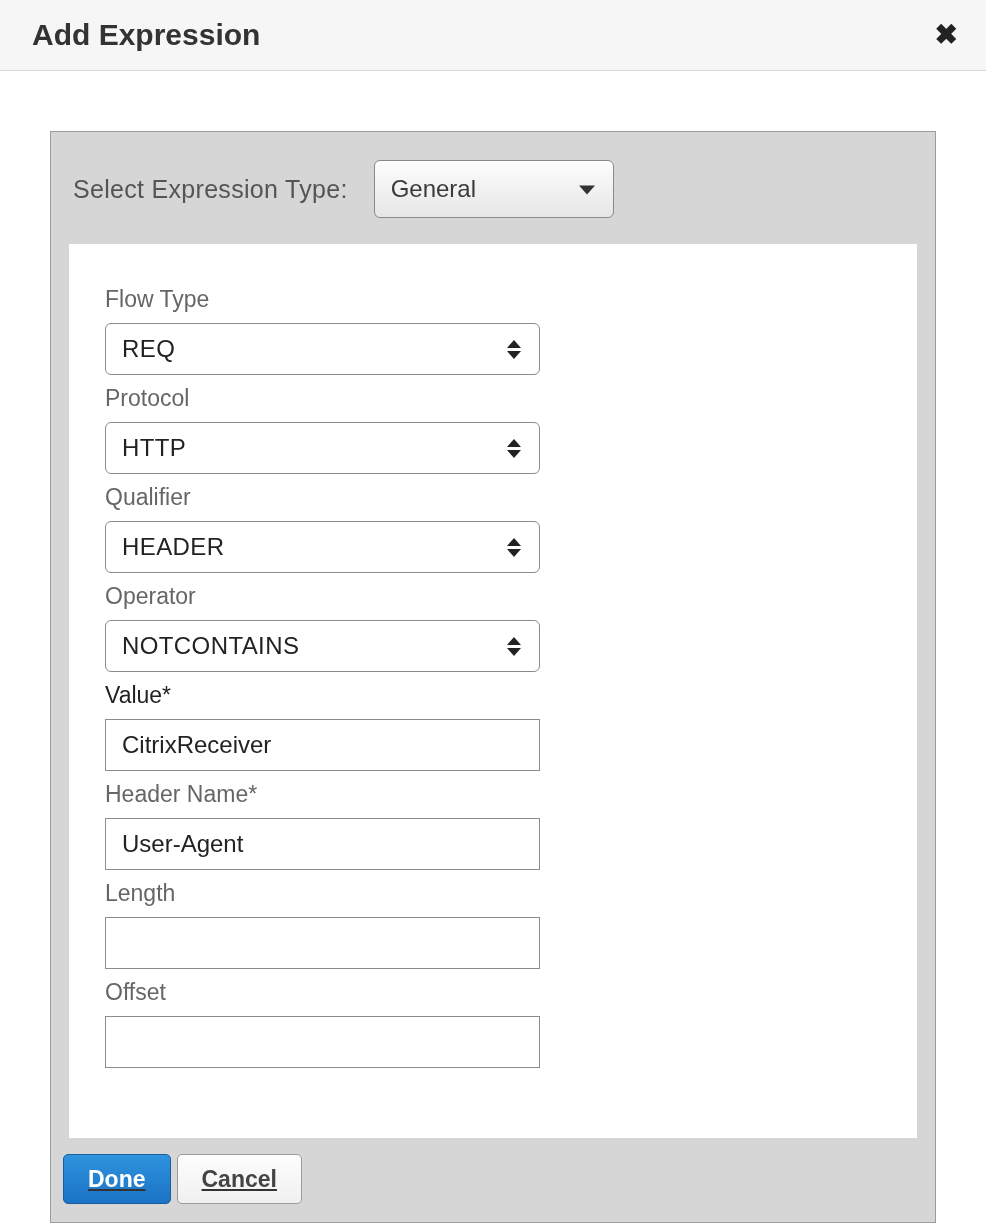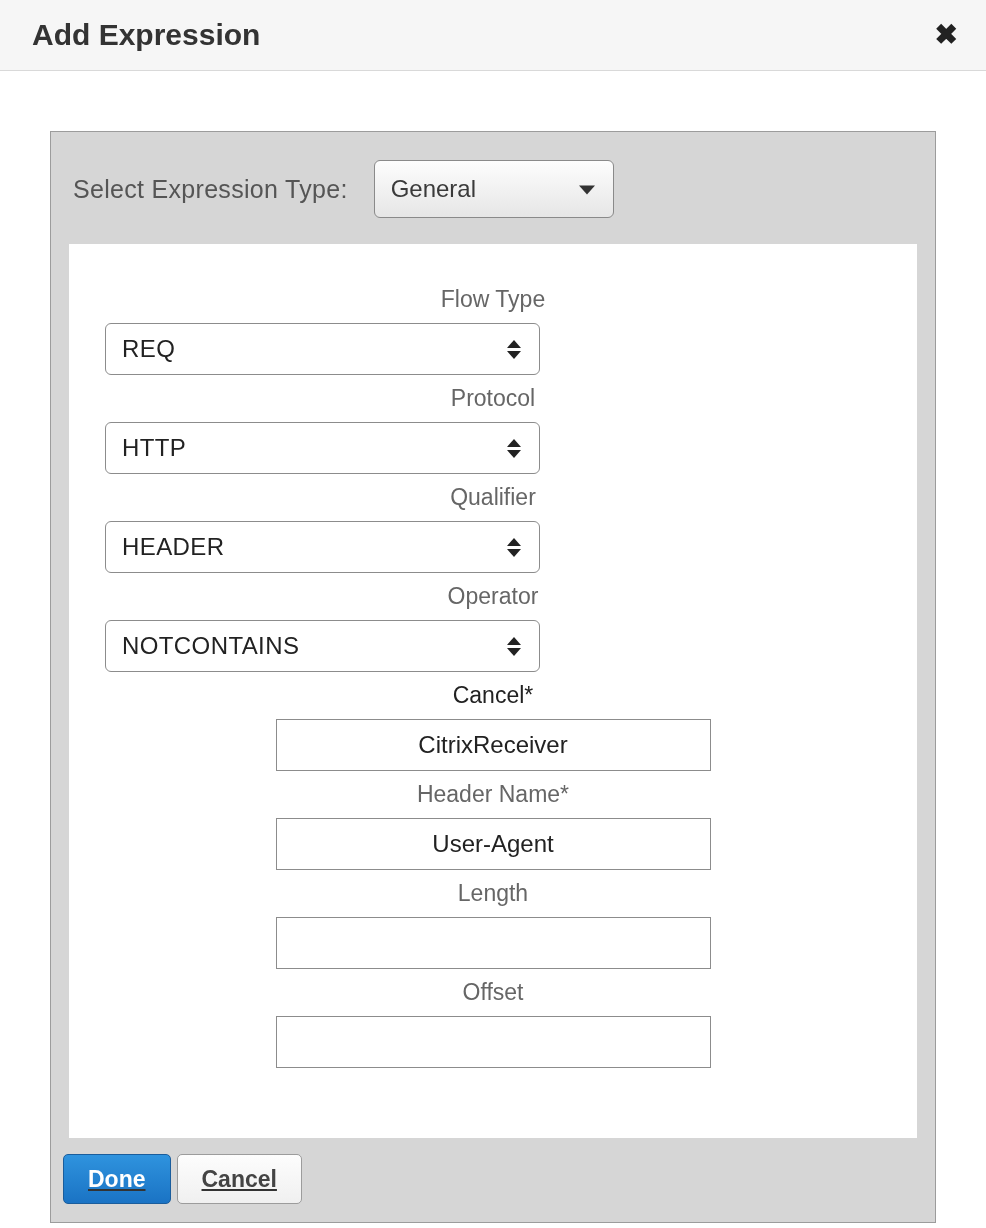--- a/index.html
+++ b/index.html
@@ -1,15 +1,15 @@
 <!DOCTYPE html>
 <html><head>
 <meta charset="utf-8">
 <style>
-  * { box-sizing: border-box; margin: 0; padding: 0; text-align: center; }
+  * { box-sizing: border-box; margin: 0; padding: 0; }
   html, body {
     width: 986px;
     height: 1228px;
     font-family: "Helvetica Neue", Helvetica, Arial, sans-serif;
     background: #fff;
     color: #333;
   }
 
   
   .dialog-header {
@@ -233,21 +233,21 @@
       <div class="styled-select">
         <span class="value">NOTCONTAINS</span>
         <span class="updown">
           <span class="tri-up"></span>
             <span class="tri-down"></span>
         </span>
       </div>
     </div>
 
     <div class="form-row">
-      <label class="form-label required">Cancel*</label>
+      <label class="form-label required">Value*</label>
       <input class="text-input" type="text" value="CitrixReceiver" style="">
     </div>
 
     <div class="form-row">
       <label class="form-label">Header Name*</label>
       <input class="text-input" type="text" value="User-Agent" style="">
     </div>
 
     <div class="form-row">
       <label class="form-label">Length</label>

